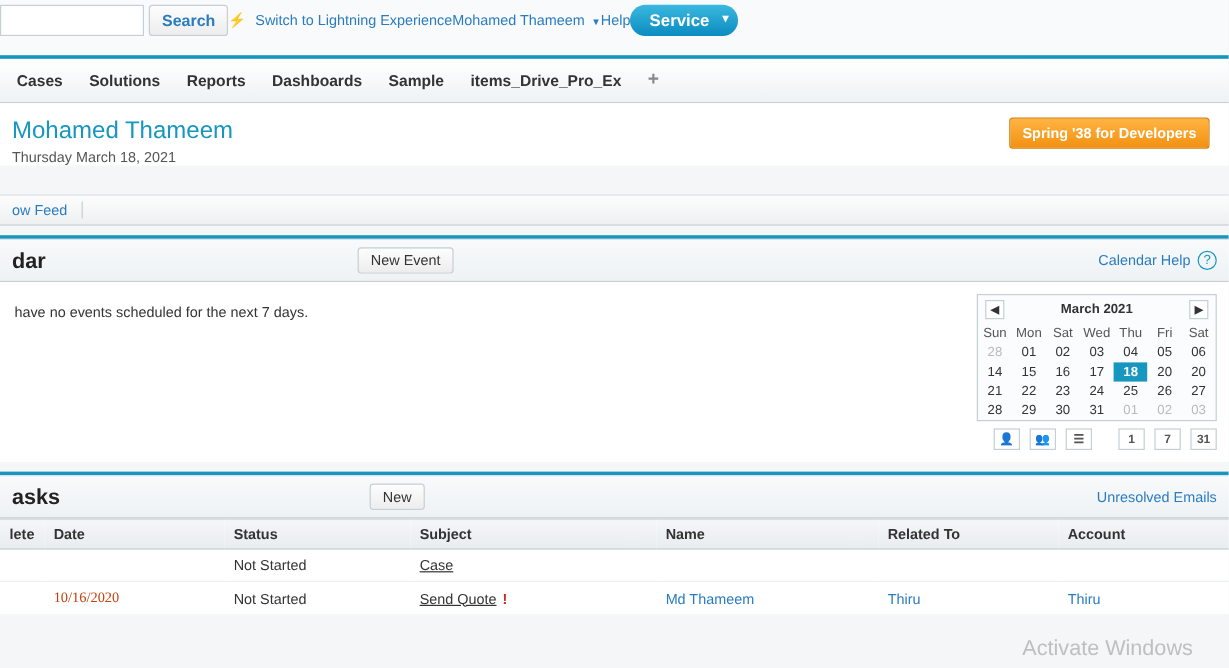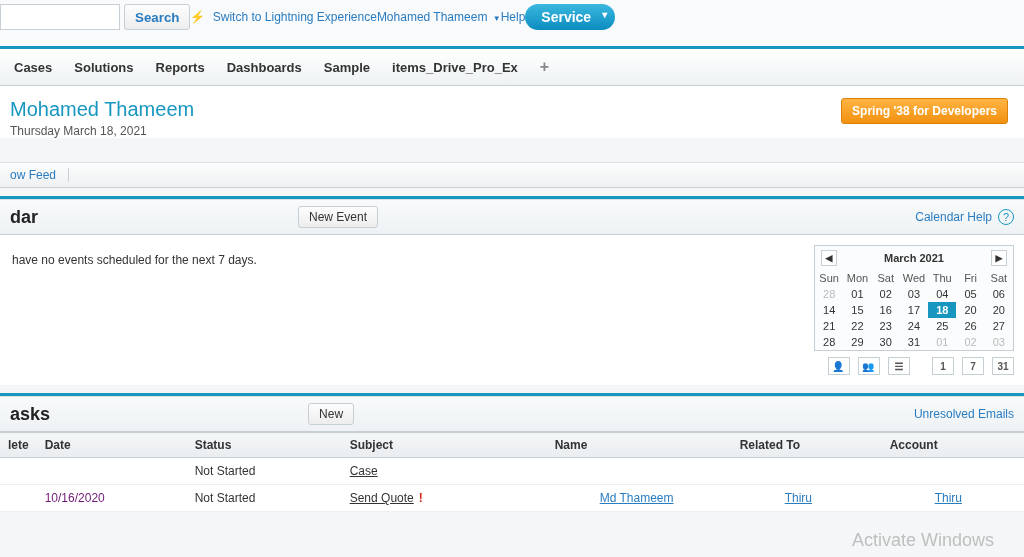--- a/index.html
+++ b/index.html
@@ -144,23 +144,23 @@
   .tasks-header { display:flex; justify-content:space-between; align-items:center; }
   .tasks-header .right { display:flex; align-items:center; gap:10px; }
   .tasks-header select { font-size:12px; width:150px; }
   .tasks-table { width:100%; border-collapse:collapse; font-size:12px; }
   .tasks-table thead th {
     background: linear-gradient(#f4f6f8,#e9edef);
     border-top:1px solid #c6cfd4; border-bottom:1px solid #c6cfd4;
     text-align:left; padding:5px 8px; font-weight:bold;
   }
   .tasks-table tbody td { padding:6px 8px; border-bottom:1px solid #edf0f2; }
-  .tasks-table a { color:#2a7cc0; text-decoration:underline; cursor:pointer;margin-left:45px; }
+  .tasks-table a { color:#2a7cc0; cursor:pointer; }
   .tasks-table .subject { color:#333; text-decoration:underline; cursor:pointer; }
-  .overdue-date { color:#701a75; }
+  .overdue-date { color:#c2410c;font-family:Liberation Serif, serif; }
   .bang { color:#d4271a; font-weight:bold; margin-left:5px; }
 
   .watermark {
     position:absolute; right:30px; bottom:6px; color:#bfbfbf;
     font-size:18px; font-family:"Segoe UI", Arial;
   }
 </style>
 </head>
 <body>
 

